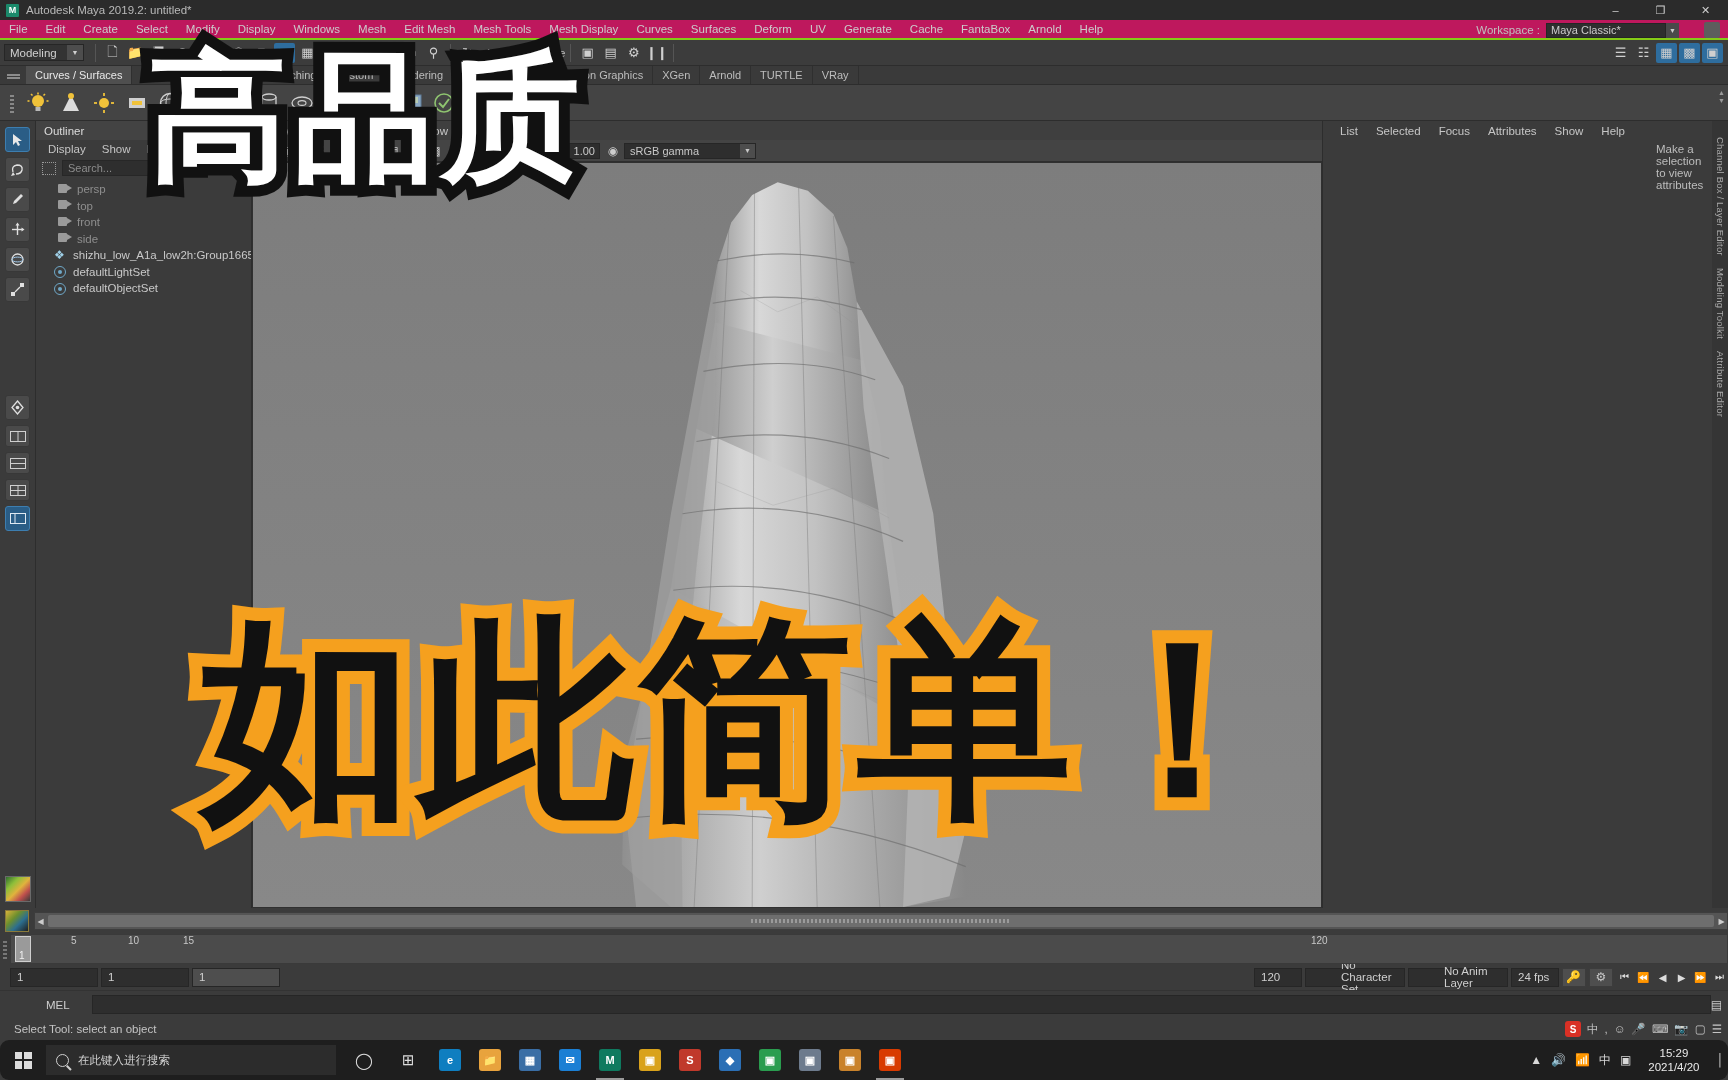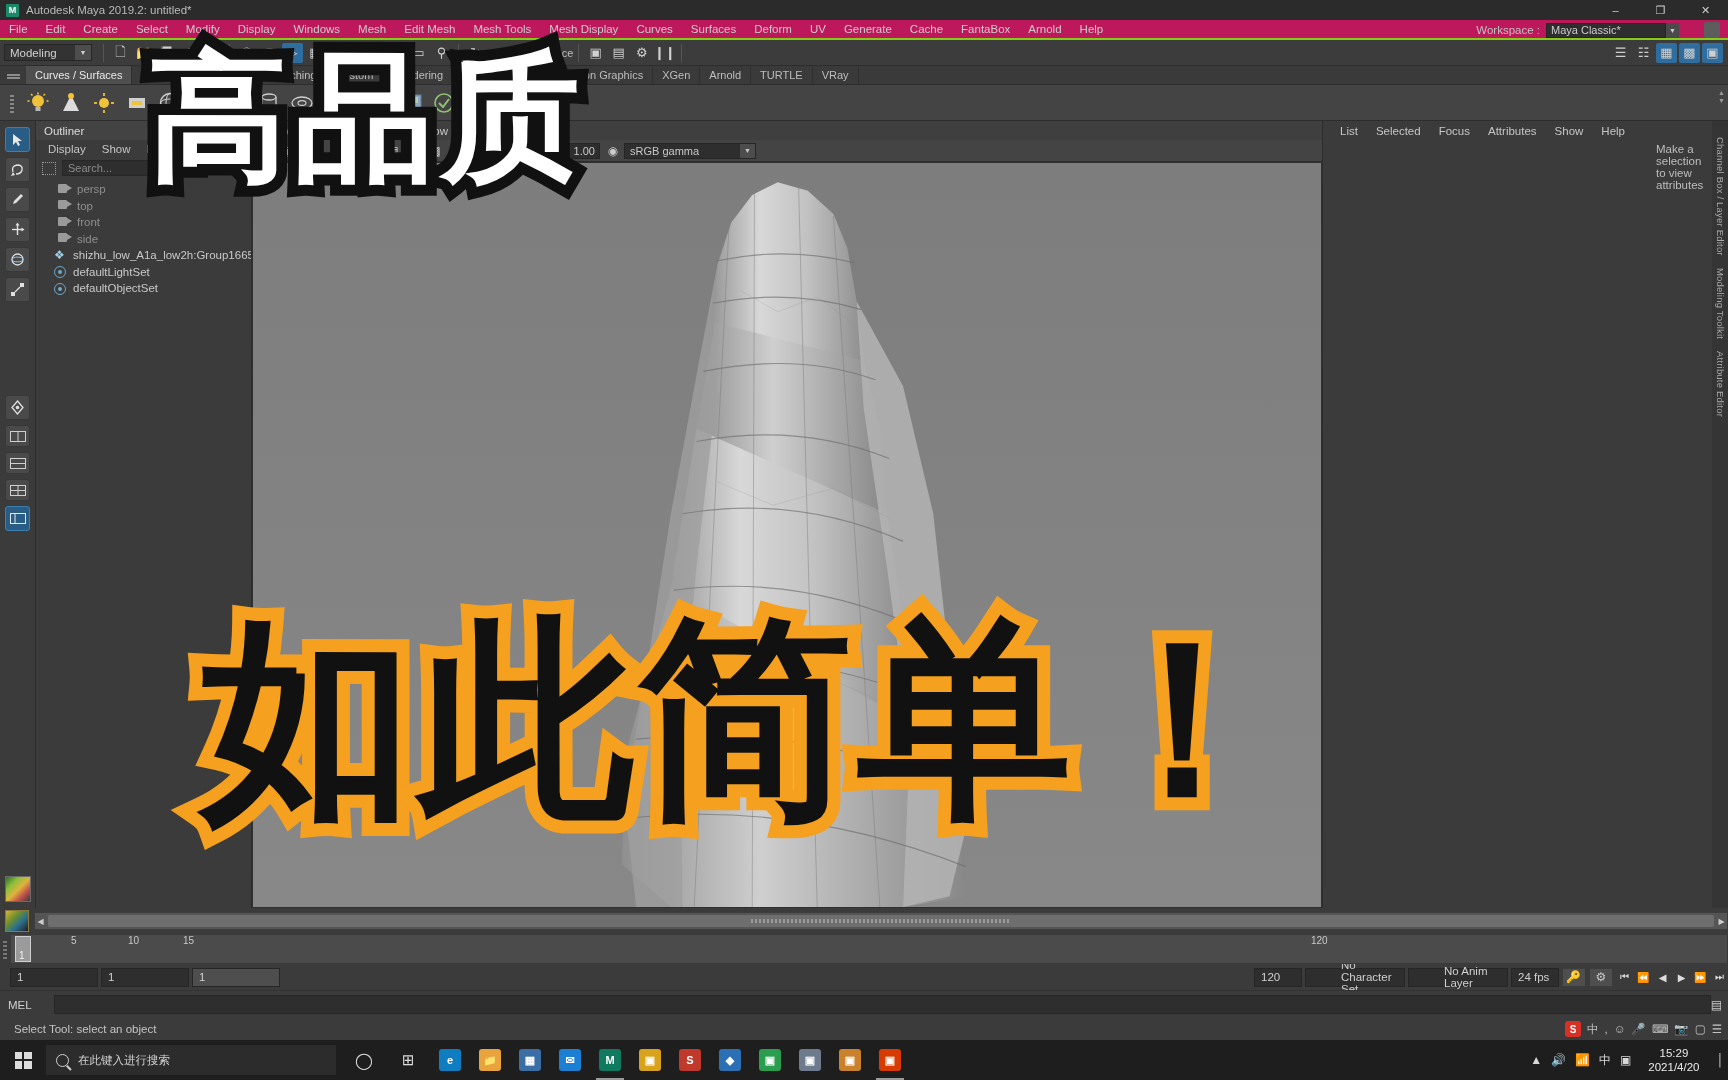--- a/index.html
+++ b/index.html
@@ -44,21 +44,21 @@
                      justify-content:center; font-size:7px; color:#ccc; }
   .menubar-right-icon { position:absolute; right:8px; top:2px; width:16px; height:16px;
                         background:#5d5d5d; border-radius:2px; }
 
   
   .statusrow {
     height:26px; background:#3c3c3c; display:flex; align-items:center; flex:0 0 26px;
     border-bottom:1px solid #2d2d2d; padding-left:4px; position:relative;
   }
   .mode-select {
-    background:#333; border:1px solid #262626; height:17px; width:88px;
+    background:#333; border:1px solid #262626; height:17px; width:80px;
     display:flex; align-items:center; padding-left:5px; font-size:11.5px; color:#d0d0d0;
     margin-right:6px;
   }
   .mode-select .arrow { margin-left:auto; width:16px; text-align:center; font-size:7px;
                         background:#4d4d4d; height:15px; line-height:15px; }
   .sep { width:1px; height:18px; background:#555; margin:0 5px; }
   .ticon {
     width:21px; height:20px; display:flex; align-items:center; justify-content:center;
     color:#cfcfcf; font-size:13px; margin:0 1px; border-radius:2px;
   }
@@ -216,32 +216,32 @@
   .range-spacer { flex:1; }
   .rng-btn { background:#4e4e4e; border:1px solid #3c3c3c; height:19px; width:24px;
              display:flex; align-items:center; justify-content:center; }
   .playctl { display:flex; align-items:center; gap:2px; }
   .playctl .pb { width:17px; height:19px; display:flex; align-items:center;
                  justify-content:center; color:#dcdcdc; font-size:10px; }
 
   
   .melrow { height:28px; display:flex; align-items:center; background:#3b3b3b;
             border-top:1px solid #333; padding-left:8px; }
-  .mel-lbl { font-size:11.5px; color:#cfcfcf; width:46px; }
+  .mel-lbl { font-size:11.5px; color:#cfcfcf; width:46px;margin-left:38px; }
   .mel-in { flex:1; height:19px; background:#2e2e2e; border:1px solid #262626; }
   .mel-icons { display:flex; align-items:center; margin-left:auto; padding-right:6px; gap:4px; }
 
   
   .statusline { height:22px; background:#3b3b3b; display:flex; align-items:center;
                 padding-left:14px; font-size:11.5px; color:#c4c4c4; position:relative; }
   .sl-right { position:absolute; right:6px; display:flex; align-items:center; gap:6px; }
 
   
   .taskbar { height:40px; background:#1e1e1e; display:flex; align-items:center;
-             flex:0 0 40px; position:relative; }
+             flex:0 0 40px; position:relative;border-radius:9px; }
   .tb-start { width:46px; height:40px; display:flex; align-items:center; justify-content:center; }
   .tb-start .wlogo { width:17px; height:17px; display:grid; grid-template-columns:1fr 1fr;
                      grid-template-rows:1fr 1fr; gap:2px; }
   .tb-start .wlogo i { background:#dcdcdc; display:block; }
   .tb-search { width:290px; height:30px; background:#2c2c2c; display:flex; align-items:center;
                padding-left:10px; margin-right:6px; }
   .tb-search .mag { width:13px; height:13px; border:1.6px solid #d0d0d0; border-radius:50%;
                     position:relative; margin-right:9px; flex:0 0 13px; }
   .tb-search .mag:after { content:""; position:absolute; right:-4px; bottom:-3px; width:6px;
                           height:1.6px; background:#d0d0d0; transform:rotate(45deg); }

